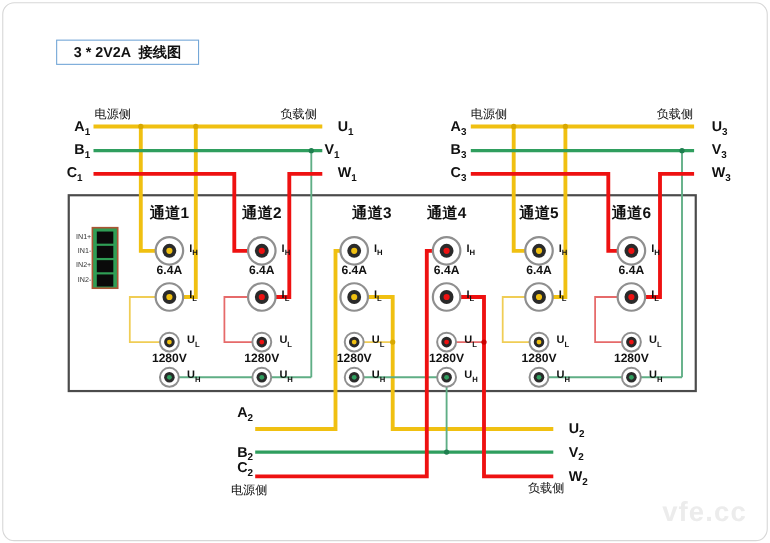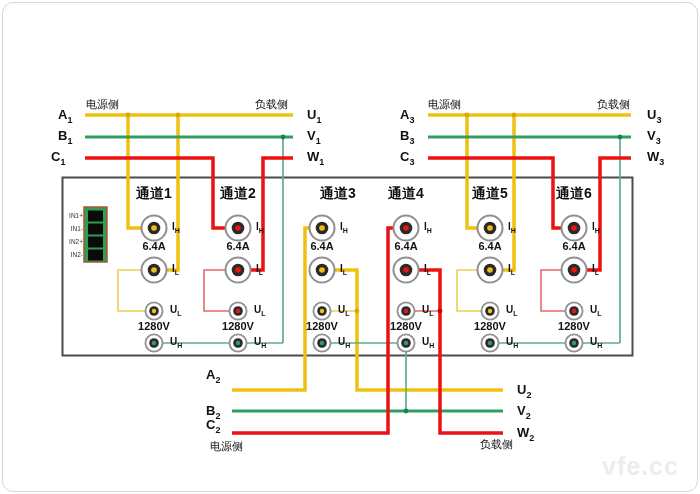--- a/index.html
+++ b/index.html
@@ -1,36 +1,37 @@
 <!DOCTYPE html>
 <html><head>
 <meta charset="utf-8">
 <style>
   html,body{margin:0;padding:0;background:#fff;}
   #stage{position:relative;width:700px;height:494px;font-family:"Liberation Sans","DejaVu Sans",sans-serif;background:#fff;overflow:hidden;}
   .frame{position:absolute;left:2px;top:2px;width:694px;height:488px;border:1px solid #d7d7d7;border-radius:11px;}
   .titlebox{position:absolute;left:51px;top:36px;width:128px;height:21px;border:1px solid #74a7d7;display:flex;align-items:center;justify-content:center;font-size:13px;font-weight:bold;color:#111;white-space:pre;}
   svg{position:absolute;left:0;top:0;}
   .lbl{position:absolute;color:#111;white-space:nowrap;}
-  .plabel{width:24px;text-align:left;font-size:13px;font-weight:bold;line-height:14px;}
+  .plabel{width:24px;text-align:right;font-size:13px;font-weight:bold;line-height:14px;}
   .llabel{width:30px;text-align:left;font-size:13px;font-weight:bold;line-height:14px;margin-left:11px;}
   .side{font-size:11px;font-weight:normal;line-height:12px;}
   .chtitle{position:absolute;top:185px;width:64px;text-align:center;font-size:14px;font-weight:bold;color:#111;}
   .tlabel{font-size:10px;font-weight:bold;line-height:12px;}
   .rating{position:absolute;width:50px;text-align:center;font-size:11px;color:#111;font-weight:bold;}
   sub{font-size:7px;}
   .plabel sub,.llabel sub{font-size:9px;}
   .pin{position:absolute;width:25px;text-align:right;font-size:6.5px;color:#333;line-height:8px;}
   .watermark{position:absolute;left:602px;top:452px;font-size:25px;font-weight:bold;color:#ececec;letter-spacing:1px;}
 </style>
 </head>
 <body>
 
 <div id="stage">
   <div class="frame"></div>
+  <div class="titlebox">3 * 2V2A  接线图</div>
 
   <svg width="700" height="494" viewBox="0 0 700 494">
 
     <rect x="62.5" y="177.5" width="570" height="178" fill="none" stroke="#4b4b4b" stroke-width="2"></rect>
 
     <g>
       <rect x="84" y="207" width="23" height="55" fill="#2f9e55" stroke="#aa5533" stroke-width="1.5"></rect>
       <rect x="88" y="210.5" width="15" height="11" fill="#0a0a0a"></rect>
       <rect x="88" y="223.5" width="15" height="11" fill="#0a0a0a"></rect>
       <rect x="88" y="236.5" width="15" height="11" fill="#0a0a0a"></rect>
@@ -192,21 +193,21 @@
       </g>
     </g>
   </svg>
 
   <div class="lbl side" style="left:86px;top:98px">电源侧</div>
   <div class="lbl side" style="left:255px;top:98px">负载侧</div>
   <div class="lbl plabel" style="left:58px;top:108px"><span>A</span><sub>1</sub></div>
   <div class="lbl plabel" style="left:58px;top:129px"><span>B</span><sub>1</sub></div>
   <div class="lbl plabel" style="left:51px;top:150px"><span>C</span><sub>1</sub></div>
   <div class="lbl llabel" style="left:296px;top:108px"><span>U</span><sub>1</sub></div>
-  <div class="lbl llabel" style="left:296px;top:129px"><span>V</span><sub>1</sub></div>
+  <div class="lbl llabel" style="left:284px;top:129px"><span>V</span><sub>1</sub></div>
   <div class="lbl llabel" style="left:296px;top:150px"><span>W</span><sub>1</sub></div>
 
   <div class="lbl side" style="left:428px;top:98px">电源侧</div>
   <div class="lbl side" style="left:597px;top:98px">负载侧</div>
   <div class="lbl plabel" style="left:400px;top:108px"><span>A</span><sub>3</sub></div>
   <div class="lbl plabel" style="left:400px;top:129px"><span>B</span><sub>3</sub></div>
   <div class="lbl plabel" style="left:400px;top:150px"><span>C</span><sub>3</sub></div>
   <div class="lbl llabel" style="left:636px;top:108px"><span>U</span><sub>3</sub></div>
   <div class="lbl llabel" style="left:636px;top:129px"><span>V</span><sub>3</sub></div>
   <div class="lbl llabel" style="left:636px;top:150px"><span>W</span><sub>3</sub></div>

